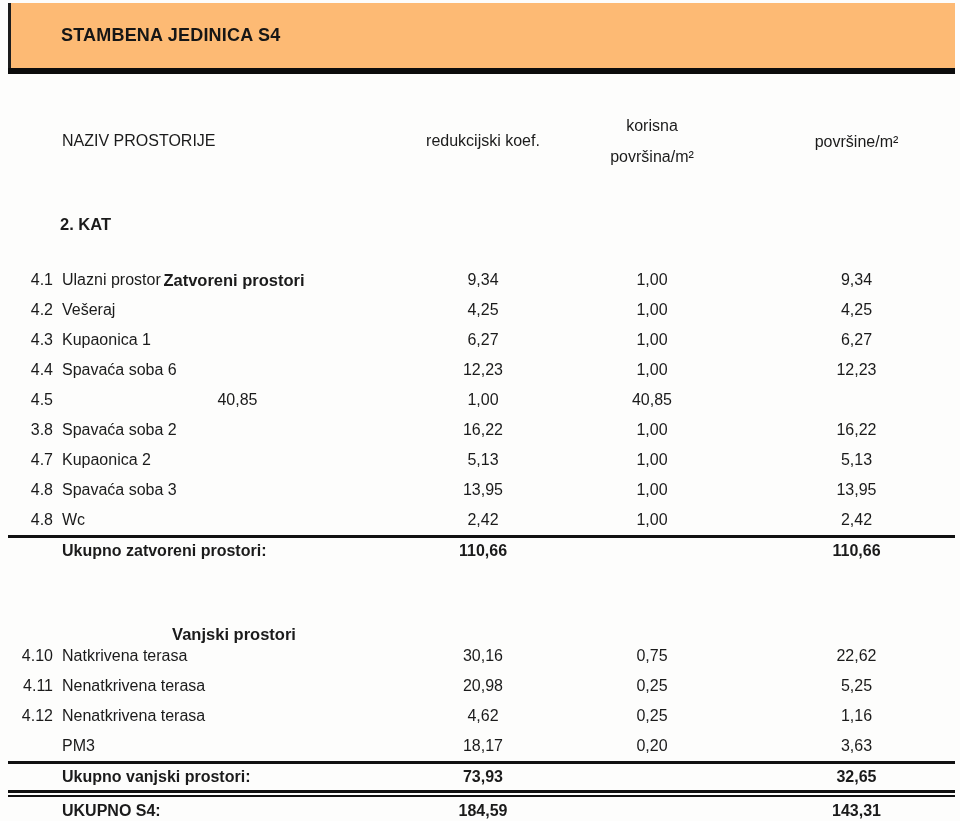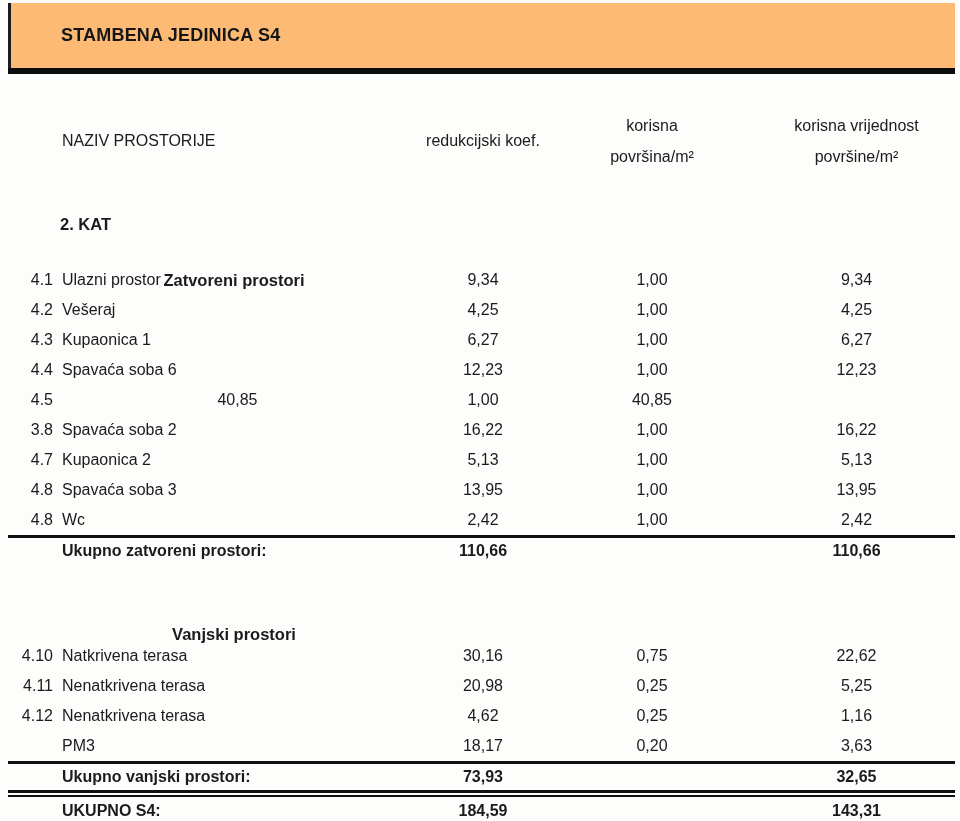--- a/index.html
+++ b/index.html
@@ -67,21 +67,20 @@
 
   <div class="grid thead">
     <div class="cell col-num"></div>
     <div class="cell col-name">NAZIV PROSTORIJE</div>
     <div class="cell col-koef">redukcijski koef.</div>
     <div class="cell col-area th-2line">
       <span>korisna</span>
       <span>površina/m²</span>
     </div>
     <div class="cell col-value th-2line">
-      <span>korisna vrijednost</span>
       <span>površine/m²</span>
     </div>
   </div>
 
   <div class="grid floor-row">
     <span class="floor-label">2. KAT</span>
   </div>
 
   <div>
     <div class="grid section-heading-row">

